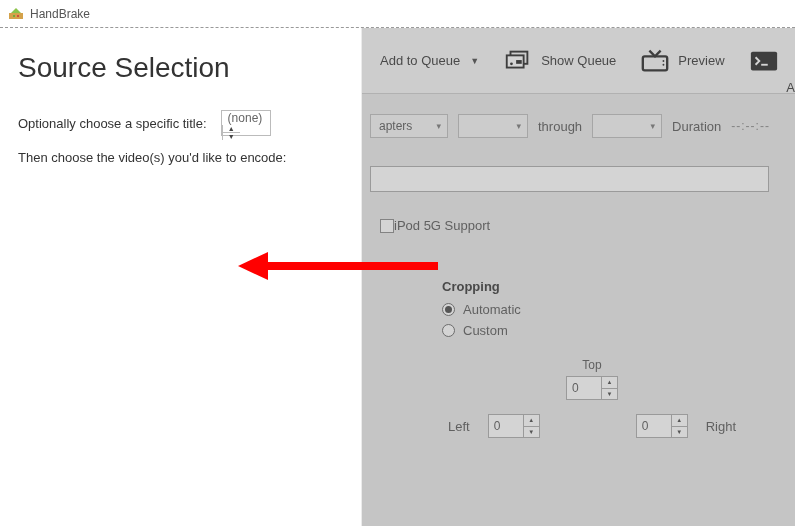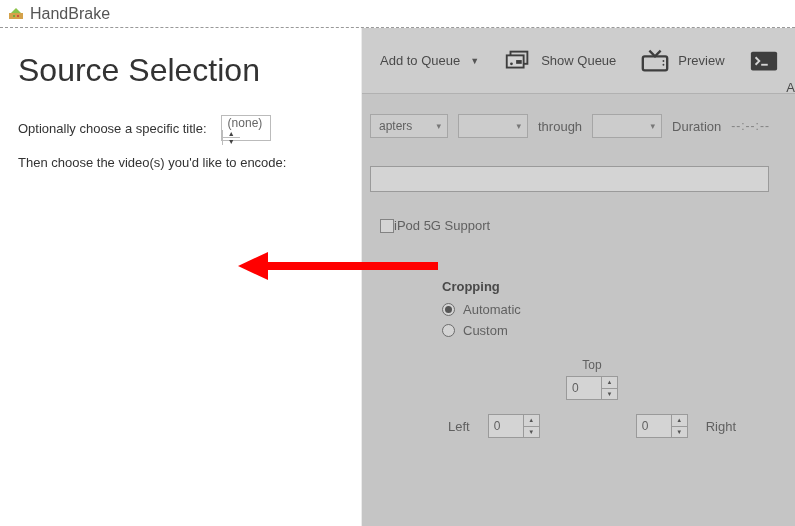--- a/index.html
+++ b/index.html
@@ -1,22 +1,22 @@
 <!DOCTYPE html>
 <html><head>
 <meta charset="utf-8">
 <style>
 * { box-sizing: border-box; margin: 0; padding: 0; }
 body { font-family: "Segoe UI", Arial, sans-serif; font-size: 13px; color: #333; background: #fff; width: 795px; height: 526px; overflow: hidden; position: relative; }
 .titlebar { height: 28px; display: flex; align-items: center; padding: 4px 8px; border-bottom: 1px dashed #999; background: #fff; }
 .titlebar .logo { width: 16px; height: 16px; margin-right: 6px; }
-.titlebar .title { font-size: 16px; color: #555; }
+.titlebar .title { font-size: 12px; color: #555; }
 .window { display: flex; height: 498px; }
 .sidebar { width: 362px; background: #fff; padding: 24px 24px 0 18px; border-right: 1px solid rgba(0,0,0,0.08); position: relative; z-index: 2; }
-.sidebar h1 { font-weight: 300; font-size: 32px; color: #333; margin-bottom: 26px; }
+.sidebar h1 { font-weight: 300; font-size: 28px; color: #333; margin-bottom: 26px; }
 .row-title { display: flex; align-items: center; gap: 14px; margin-bottom: 14px; }
 .row-title span.label { font-size: 13px; color: #333; }
 .spinner { display: flex; align-items: stretch; border: 1px solid #bbb; height: 26px; background: #fff; flex-direction: column; }
 .spinner input { border: none; width: 48px; font-size: 12px; padding: 0 6px; color: #666; outline: none; }
 .spinner .arrows { display: flex; flex-direction: column; border-left: 1px solid #bbb; width: 18px; }
 .spinner .arrows div { flex: 1; display: flex; align-items: center; justify-content: center; font-size: 7px; color: #444; cursor: pointer; }
 .spinner .arrows div:first-child { border-bottom: 1px solid #bbb; }
 .instruction { font-size: 13px; color: #333; margin-bottom: 22px; }
 .option { display: flex; align-items: flex-start; gap: 18px; margin-bottom: 34px; cursor: pointer; padding: 2px 0; }
 .option .icon { width: 28px; height: 32px; flex-shrink: 0; }

